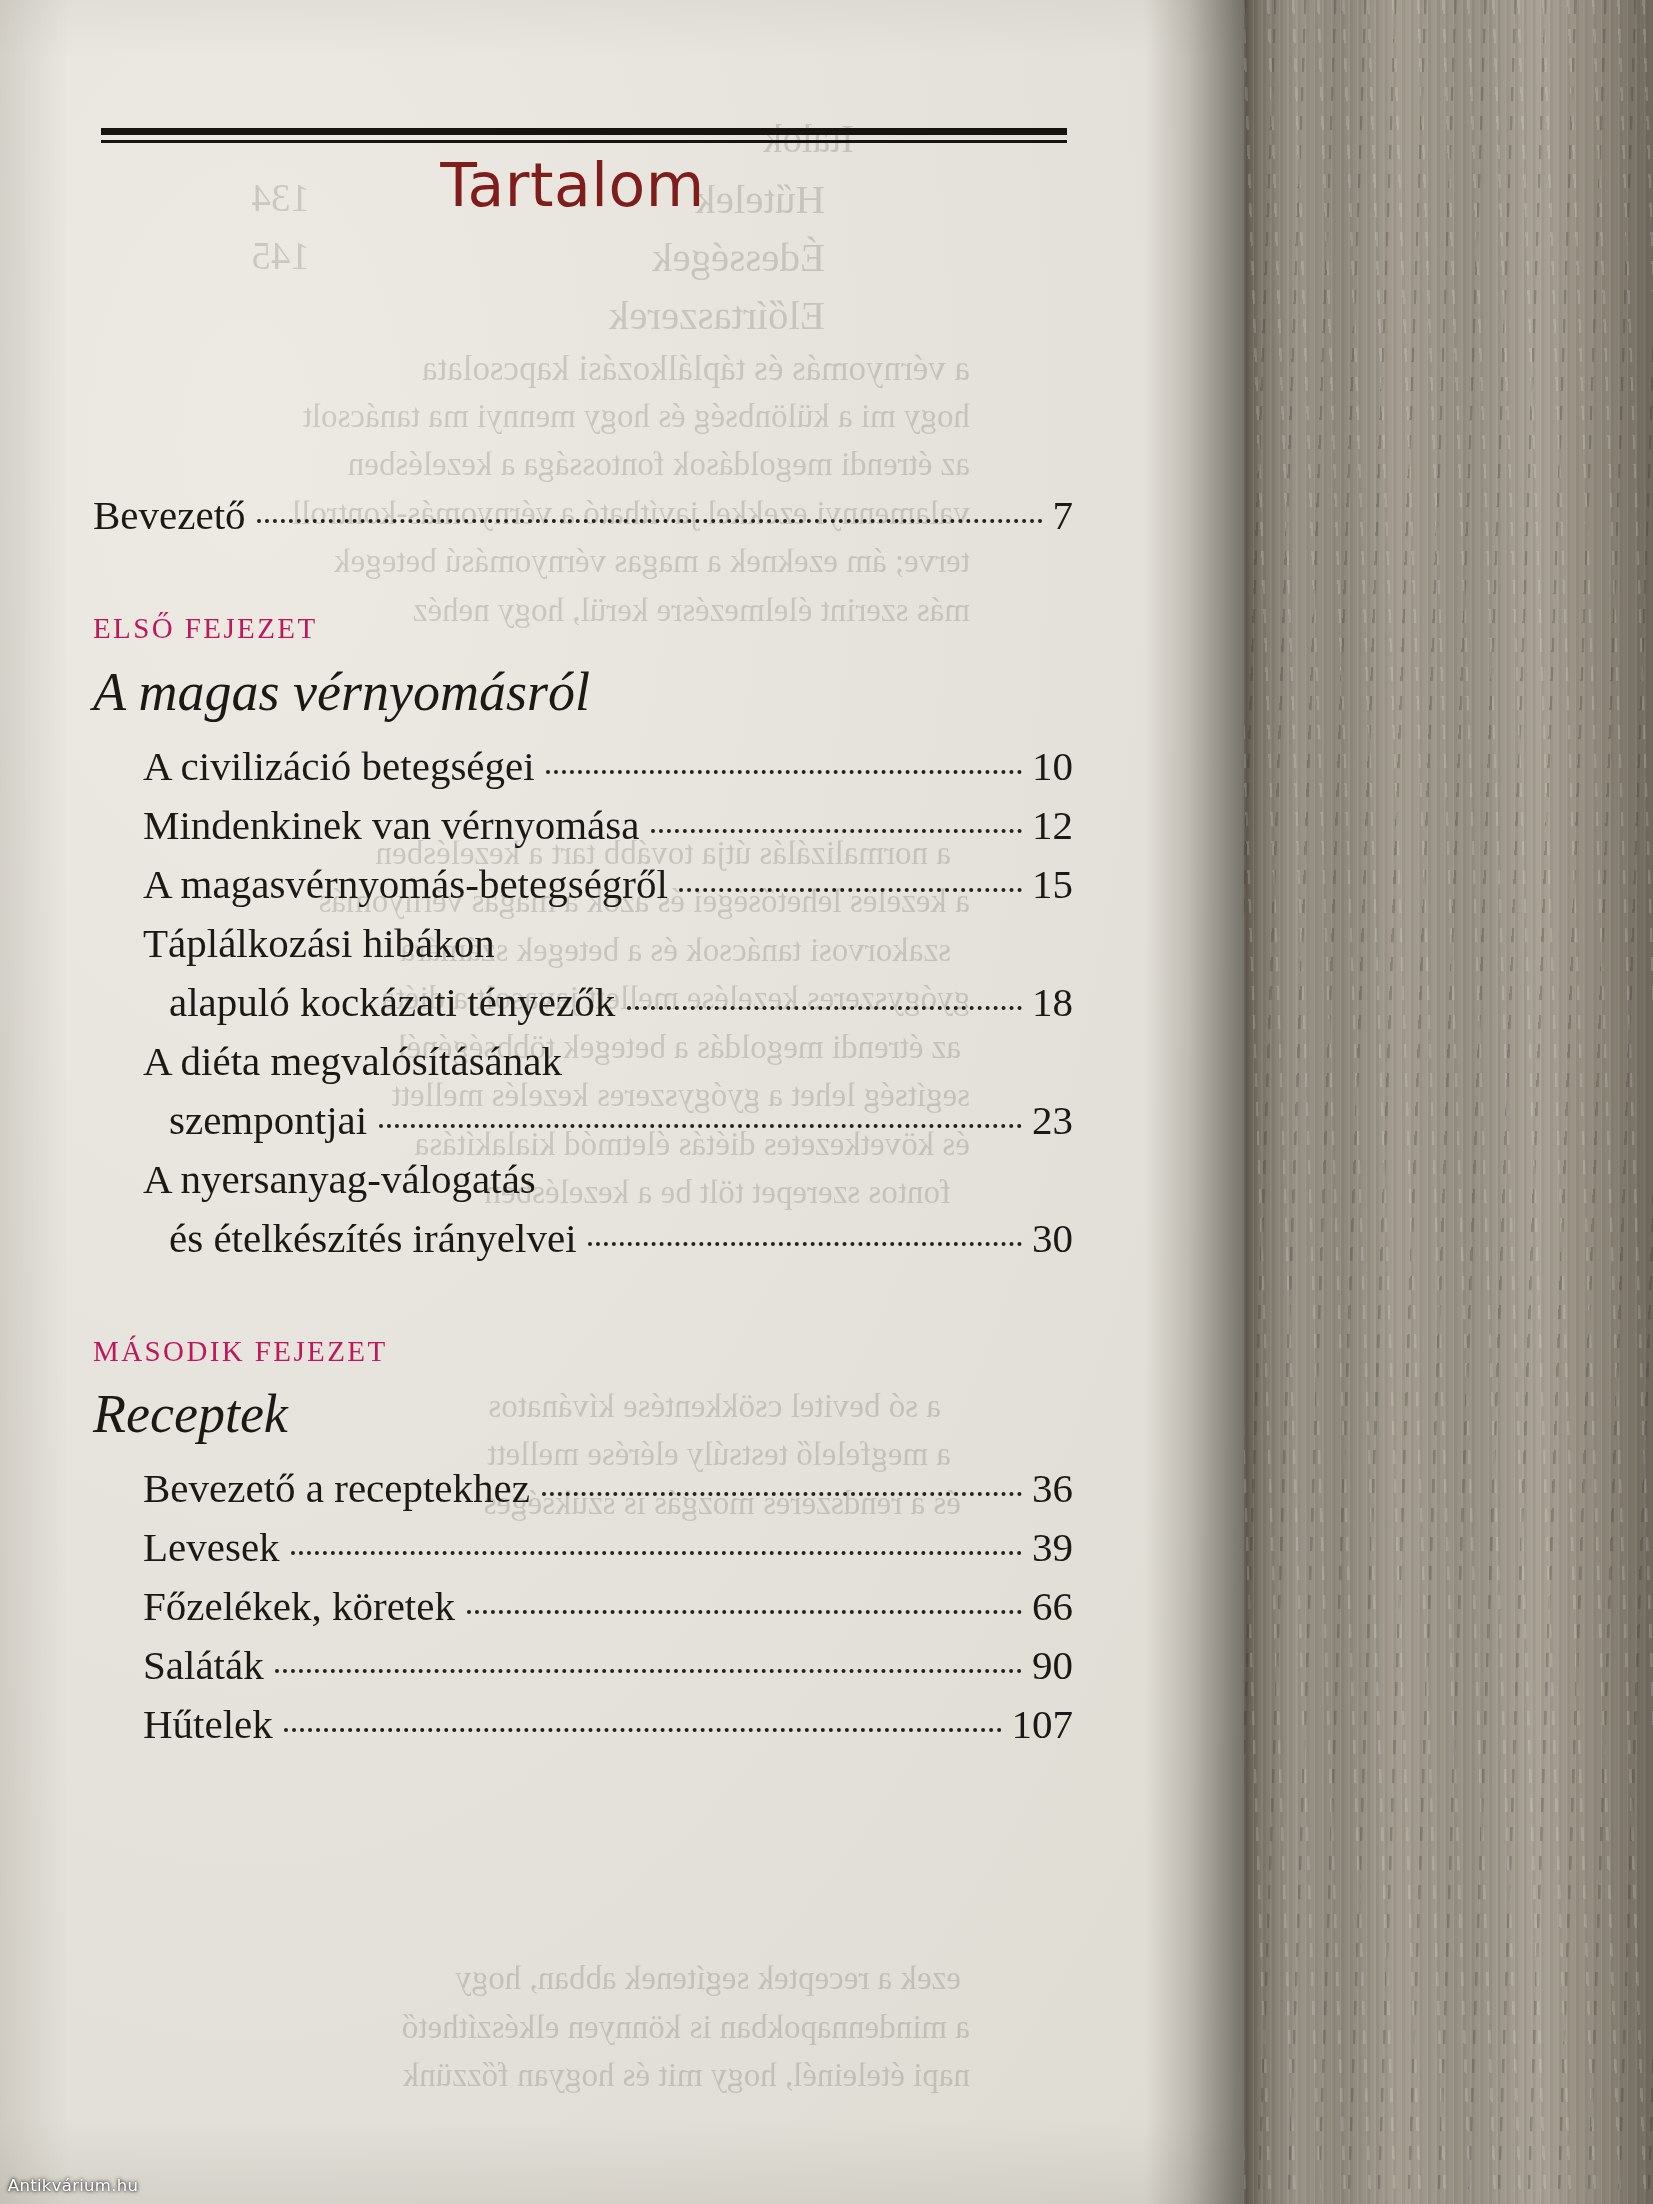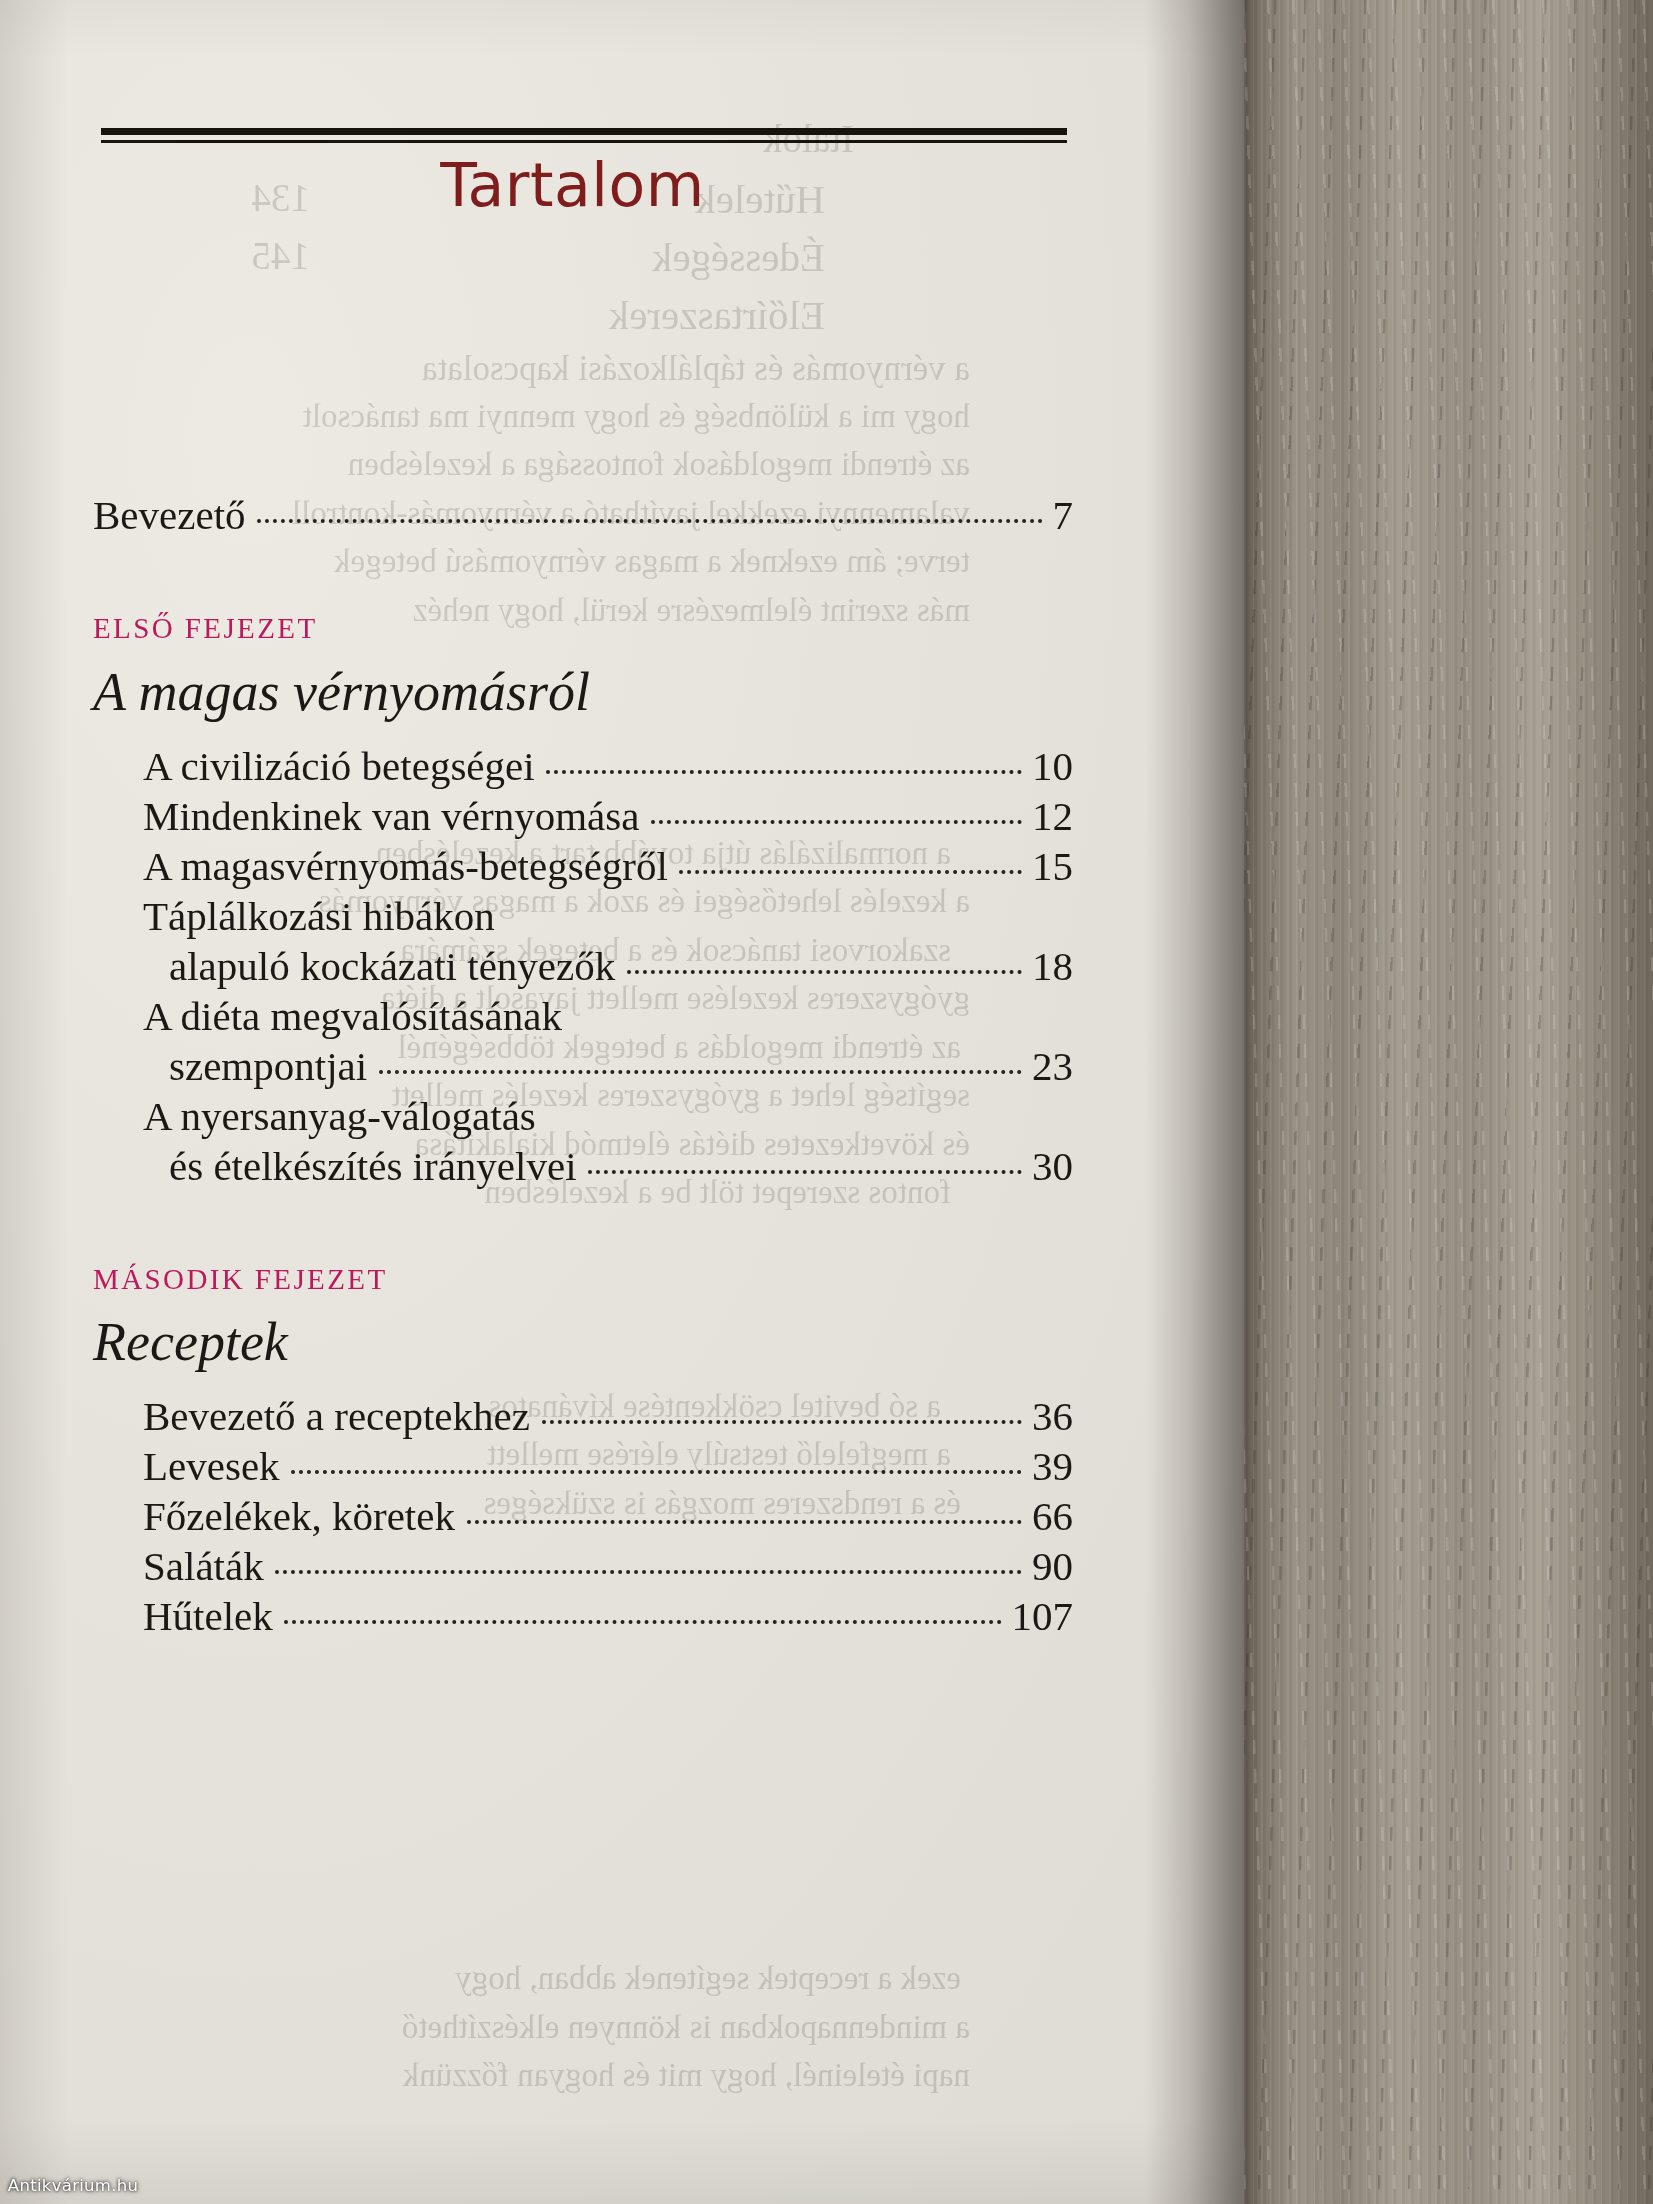--- a/index.html
+++ b/index.html
@@ -185,21 +185,21 @@
     color: #be185d;
     font-variant: small-caps;
   }
   .chapter-name {
     font-style: italic;
     font-size: 54px;
     margin-top: 15.5px;
     color: #1b1915;
   }
   .chapter-items { margin-top: 23px; }
-  .chapter-items .row { margin-top: 9px; }
+  .chapter-items .row { margin-top: 18px; }
   .chapter-items .row:first-child { margin-top: 0; }
 
   
   .row.wrapped-first {
     padding-left: 50px;
   }
   .row.wrapped-second {
     padding-left: 76px;
   }
 

